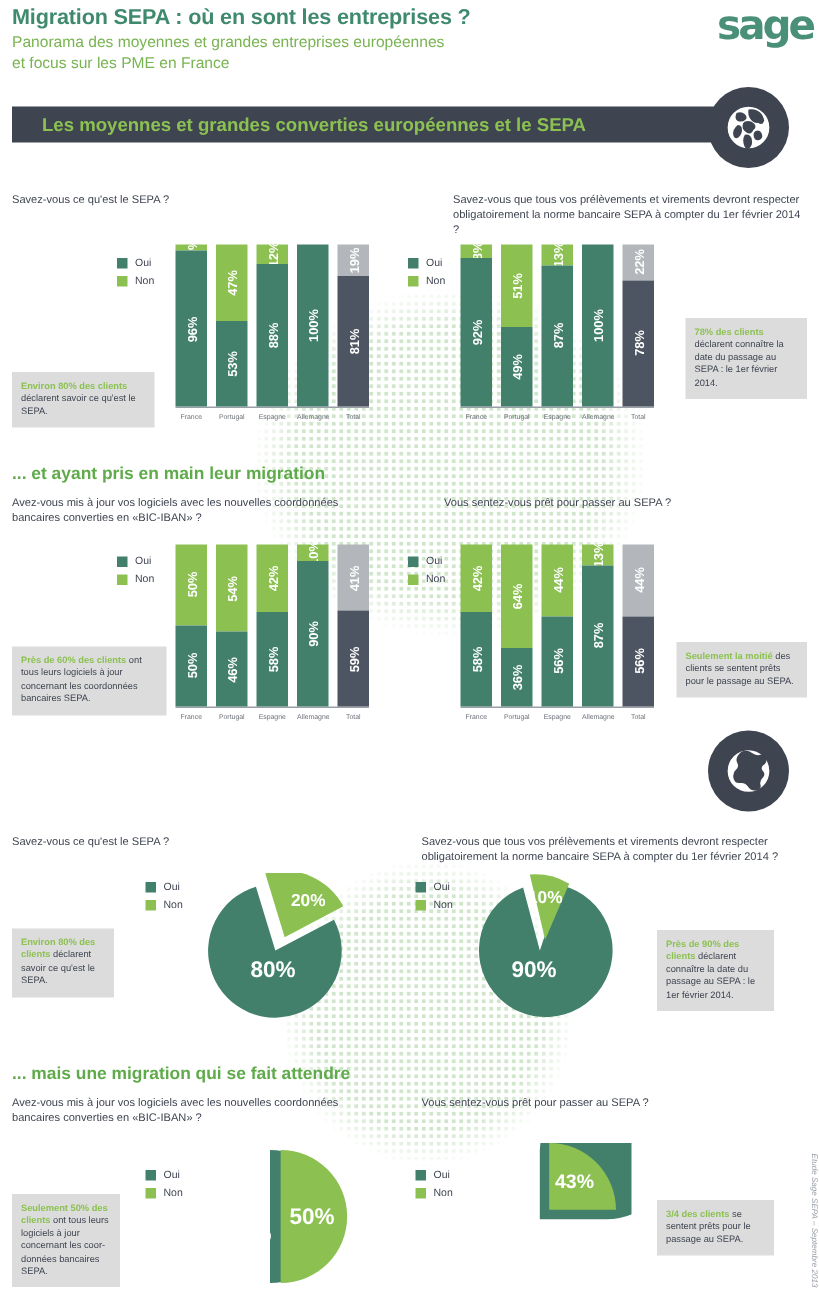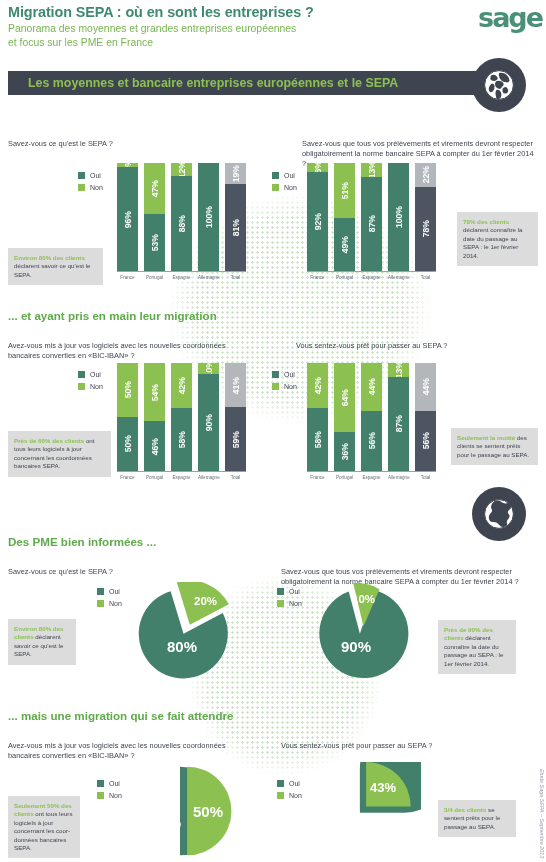--- a/index.html
+++ b/index.html
@@ -27,21 +27,21 @@
 
   
   .band { position:absolute; left:8px; height:24px; background:#3e4450; width:506px;
           display:flex; align-items:center; }
   .band span { color:#8cc152; font-size:12.4px; font-weight:bold; padding-left:20px; }
   .bandIcon { position:absolute; width:54px; height:54px; border-radius:50%;
               background:#3e4450; right:20px; display:flex; align-items:center; justify-content:center; }
   .bandIcon svg { width:40px; height:40px; }
 
   .subhead { position:absolute; font-size:11.6px; font-weight:bold; color:#5faa4a; left:8px; }
-  .q { position:absolute; font-size:7.4px; color:#3e4450; line-height:10px;margin-top:11px; }
+  .q { position:absolute; font-size:7.4px; color:#3e4450; line-height:10px; }
 
   
   .legend { position:absolute; font-size:7px; }
   .legend div { display:flex; align-items:center; margin-bottom:5px; }
   .legend i { width:7px; height:7px; display:inline-block; margin-right:5px; }
 
   
   .barchart { position:absolute; }
   .bars { display:flex; align-items:flex-end; height:108px; gap:6px; }
   .barcol { width:21px; height:100%; display:flex; flex-direction:column; position:relative; }
@@ -79,21 +79,21 @@
   <div class="hdr">
     <h1>Migration SEPA : où en sont les entreprises ?</h1>
     <div class="sub">
       <div>Panorama des moyennes et grandes entreprises européennes</div>
       <div>et focus sur les PME en France</div>
     </div>
   </div>
   <div class="logo">sage</div>
 
   <div class="band" style="top:71px;">
-    <span>Les moyennes et bancaire entreprises européennes et le SEPA</span>
+    <span>Les moyennes et grandes converties européennes et le SEPA</span>
   </div>
   <div class="bandIcon" style="top:58px; right:20px;">
     <svg viewBox="0 0 100 100">
       <circle cx="50" cy="50" r="44" fill="none" stroke="#3e4450" stroke-width="5"></circle>
       <circle cx="50" cy="50" r="36" fill="#fff"></circle>
       <g fill="#3e4450">
         <path d="M30 26 q8 -4 14 2 q5 5 1 9 q-6 5 -13 2 q-6 -3 -2 -13z"></path>
         <path d="M50 20 q14 -2 22 8 q6 8 -2 13 q-8 4 -14 -2 q-8 -7 -6 -19z"></path>
         <path d="M44 40 q10 -3 16 4 q4 6 -2 10 q-3 8 -10 5 q-8 -4 -8 -11 q0 -6 4 -8z"></path>
         <path d="M32 46 q6 0 7 6 q1 8 -5 14 q-6 5 -9 -2 q-3 -10 7 -18z"></path>
@@ -374,21 +374,20 @@
   <div class="bandIcon" style="top:487px; right:20px;">
     <svg viewBox="0 0 100 100">
       <circle cx="50" cy="50" r="44" fill="none" stroke="#3e4450" stroke-width="5"></circle>
       <circle cx="50" cy="50" r="36" fill="#fff"></circle>
       <path fill="#3e4450" d="M38 18 q10 -4 18 2 q6 5 14 3 q8 -2 10 6 q1 8 -6 12 q-4 4 0 9 q5 5 0 11 q-6 6 -4 12 q2 7 -6 9 q-9 2 -14 -5 q-5 -8 -14 -7 q-9 1 -11 -8 q-2 -9 4 -14 q6 -5 2 -12 q-4 -8 7 -18z"></path>
       <path fill="#3e4450" d="M79 76 q6 -2 7 4 q1 6 -5 7 q-6 0 -6 -5 q0 -5 4 -6z"></path>
       <circle cx="50" cy="50" r="36" fill="none" stroke="#3e4450" stroke-width="2.5"></circle>
     </svg>
   </div>
 
-  <div class="subhead" style="top:535px;">Des PME bien informées ...</div>
   <div class="q" style="left:8px; top:556px; width:230px;">Savez-vous ce qu'est le SEPA ?</div>
   <div class="q" style="left:281px; top:556px; width:250px;">Savez-vous que tous vos prélèvements et virements devront respecter obligatoirement la norme bancaire SEPA à compter du 1er février 2014 ?</div>
 
   <div class="legend" style="position:absolute; left:97px; top:588px;">
     <div>
         <i style="background:#43806c"></i>
         <span>Oui</span>
       </div>
     <div>
         <i style="background:#8cc152"></i>

